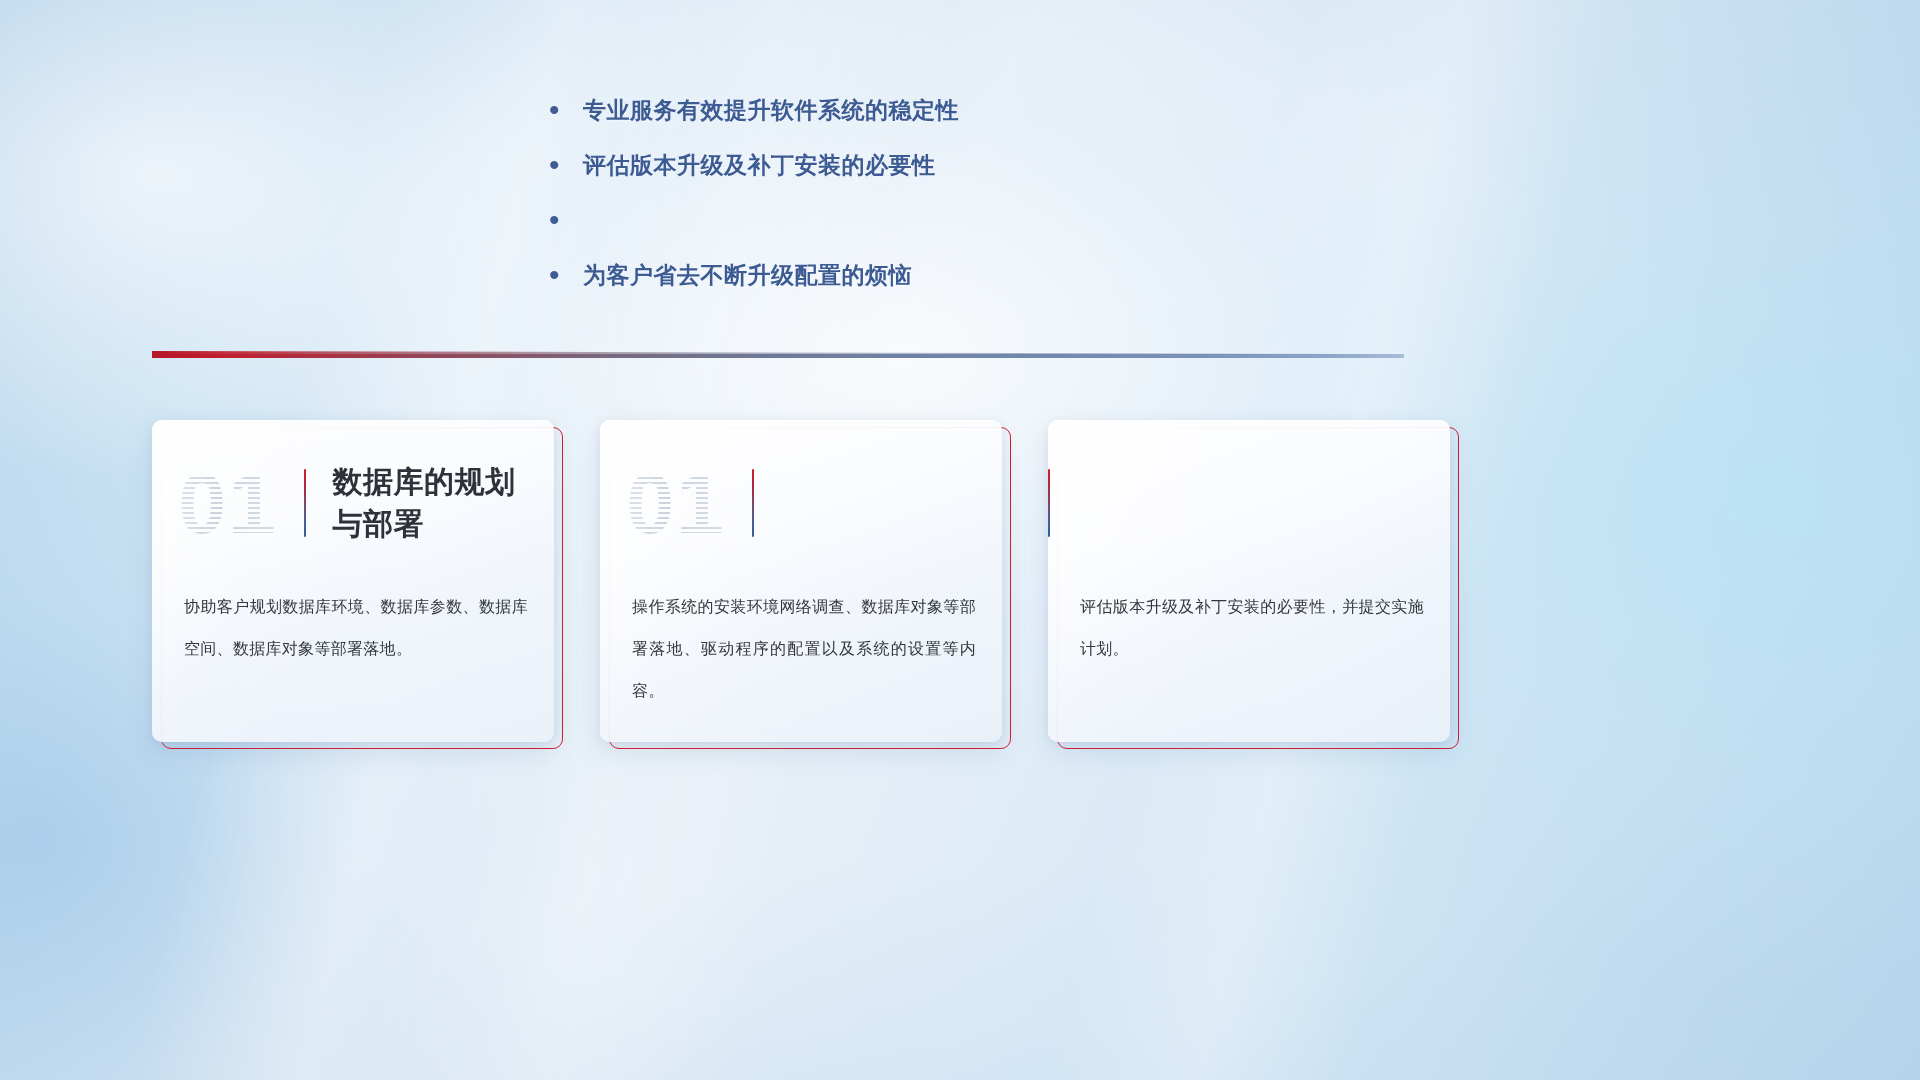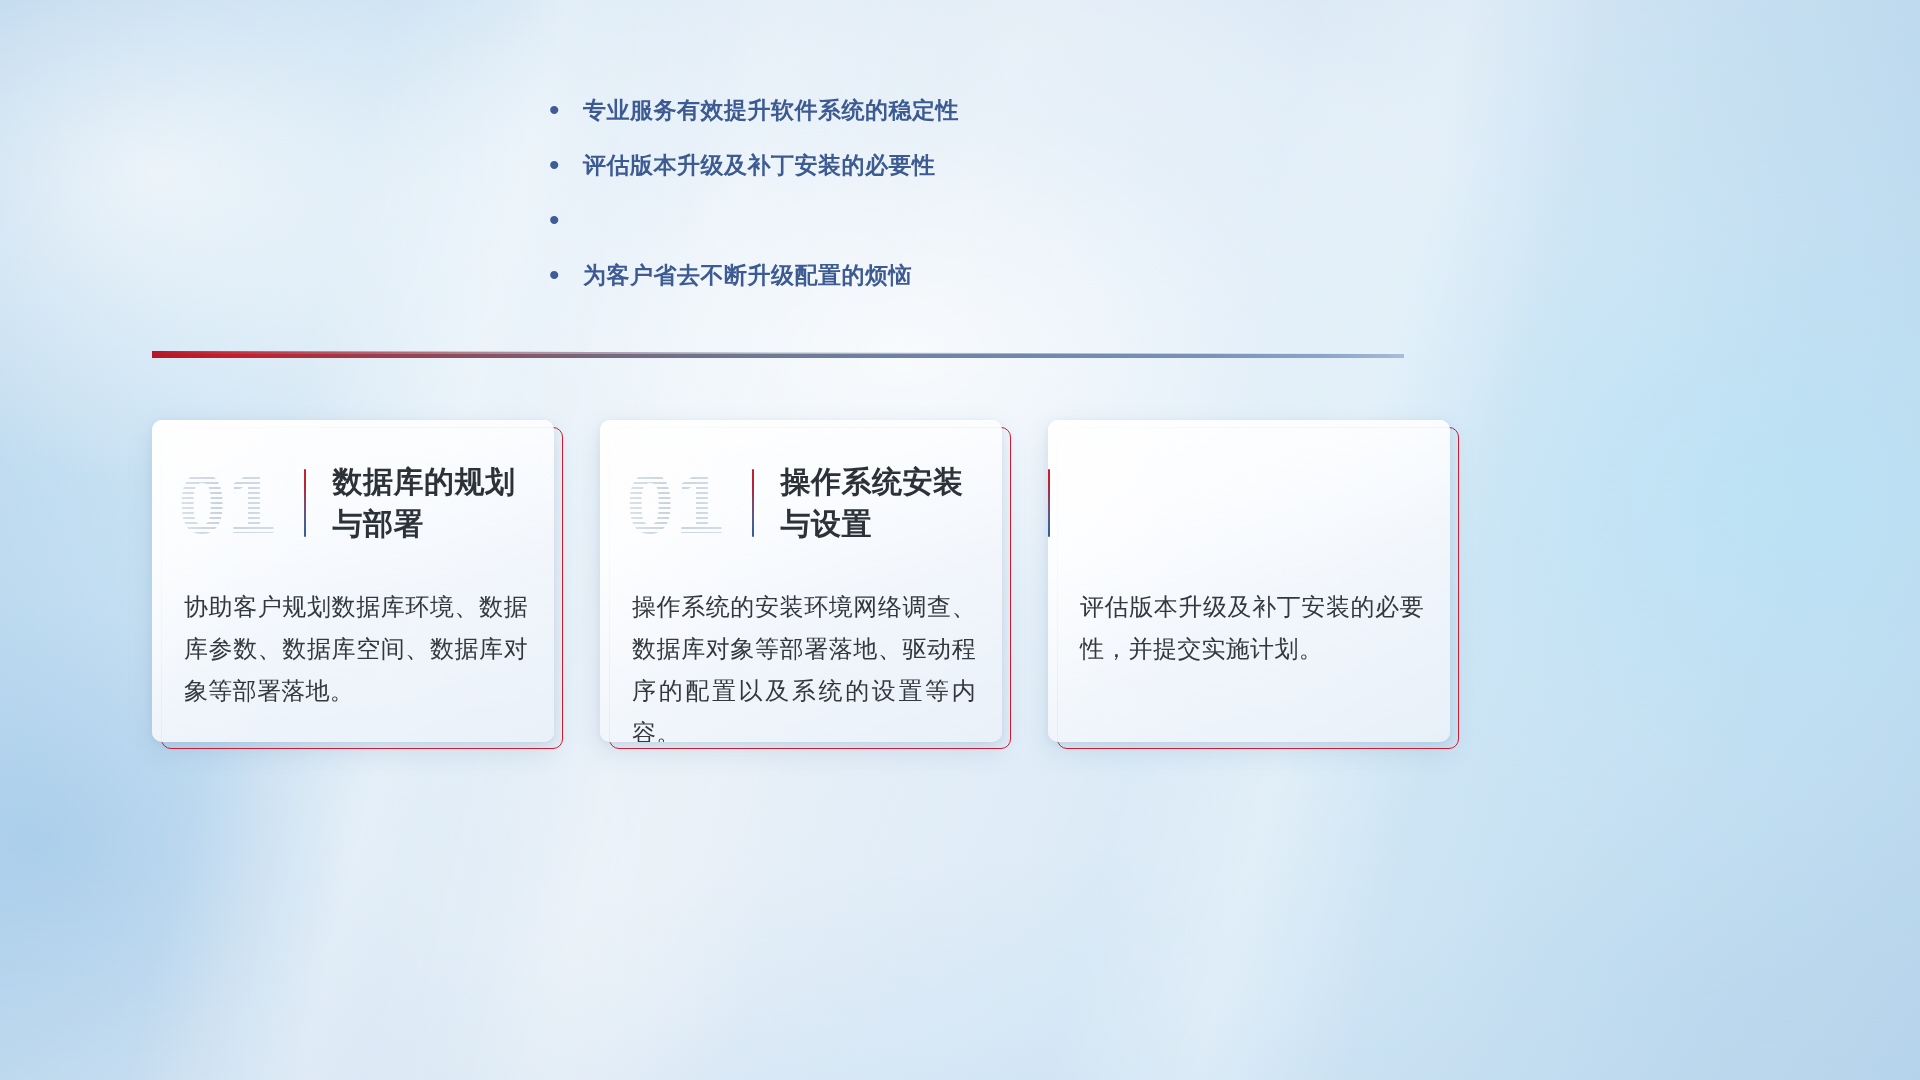--- a/index.html
+++ b/index.html
@@ -249,21 +249,21 @@
     font-size:30px;
     line-height:42px;
     font-weight:600;
     color:#2d3238;
     letter-spacing:.5px;
   }
   .card-body {
     position:absolute;
     left:32px; right:26px;
     top:166px;
-    font-size:24px;
+    font-size:16px;
     line-height:42px;
     color:#33383e;
     letter-spacing:.3px;
     text-align:justify;
   }
 </style>
 </head>
 <body>
 
 <div id="slide">
@@ -316,21 +316,20 @@
       </div>
     </div>
 
     <div class="card-shell">
       <div class="card-accent-frame"></div>
       <div class="card">
         <div class="card-sheen"></div>
         <div class="card-head">
           <div class="ghost-number">01</div>
           <div class="accent-bar"></div>
-          <div class="card-title">操作系统安装与设置</div>
         </div>
         <div class="card-body">操作系统的安装环境网络调查、数据库对象等部署落地、驱动程序的配置以及系统的设置等内容。</div>
       </div>
     </div>
 
     <div class="card-shell">
       <div class="card-accent-frame"></div>
       <div class="card">
         <div class="card-sheen"></div>
         <div class="card-head">

